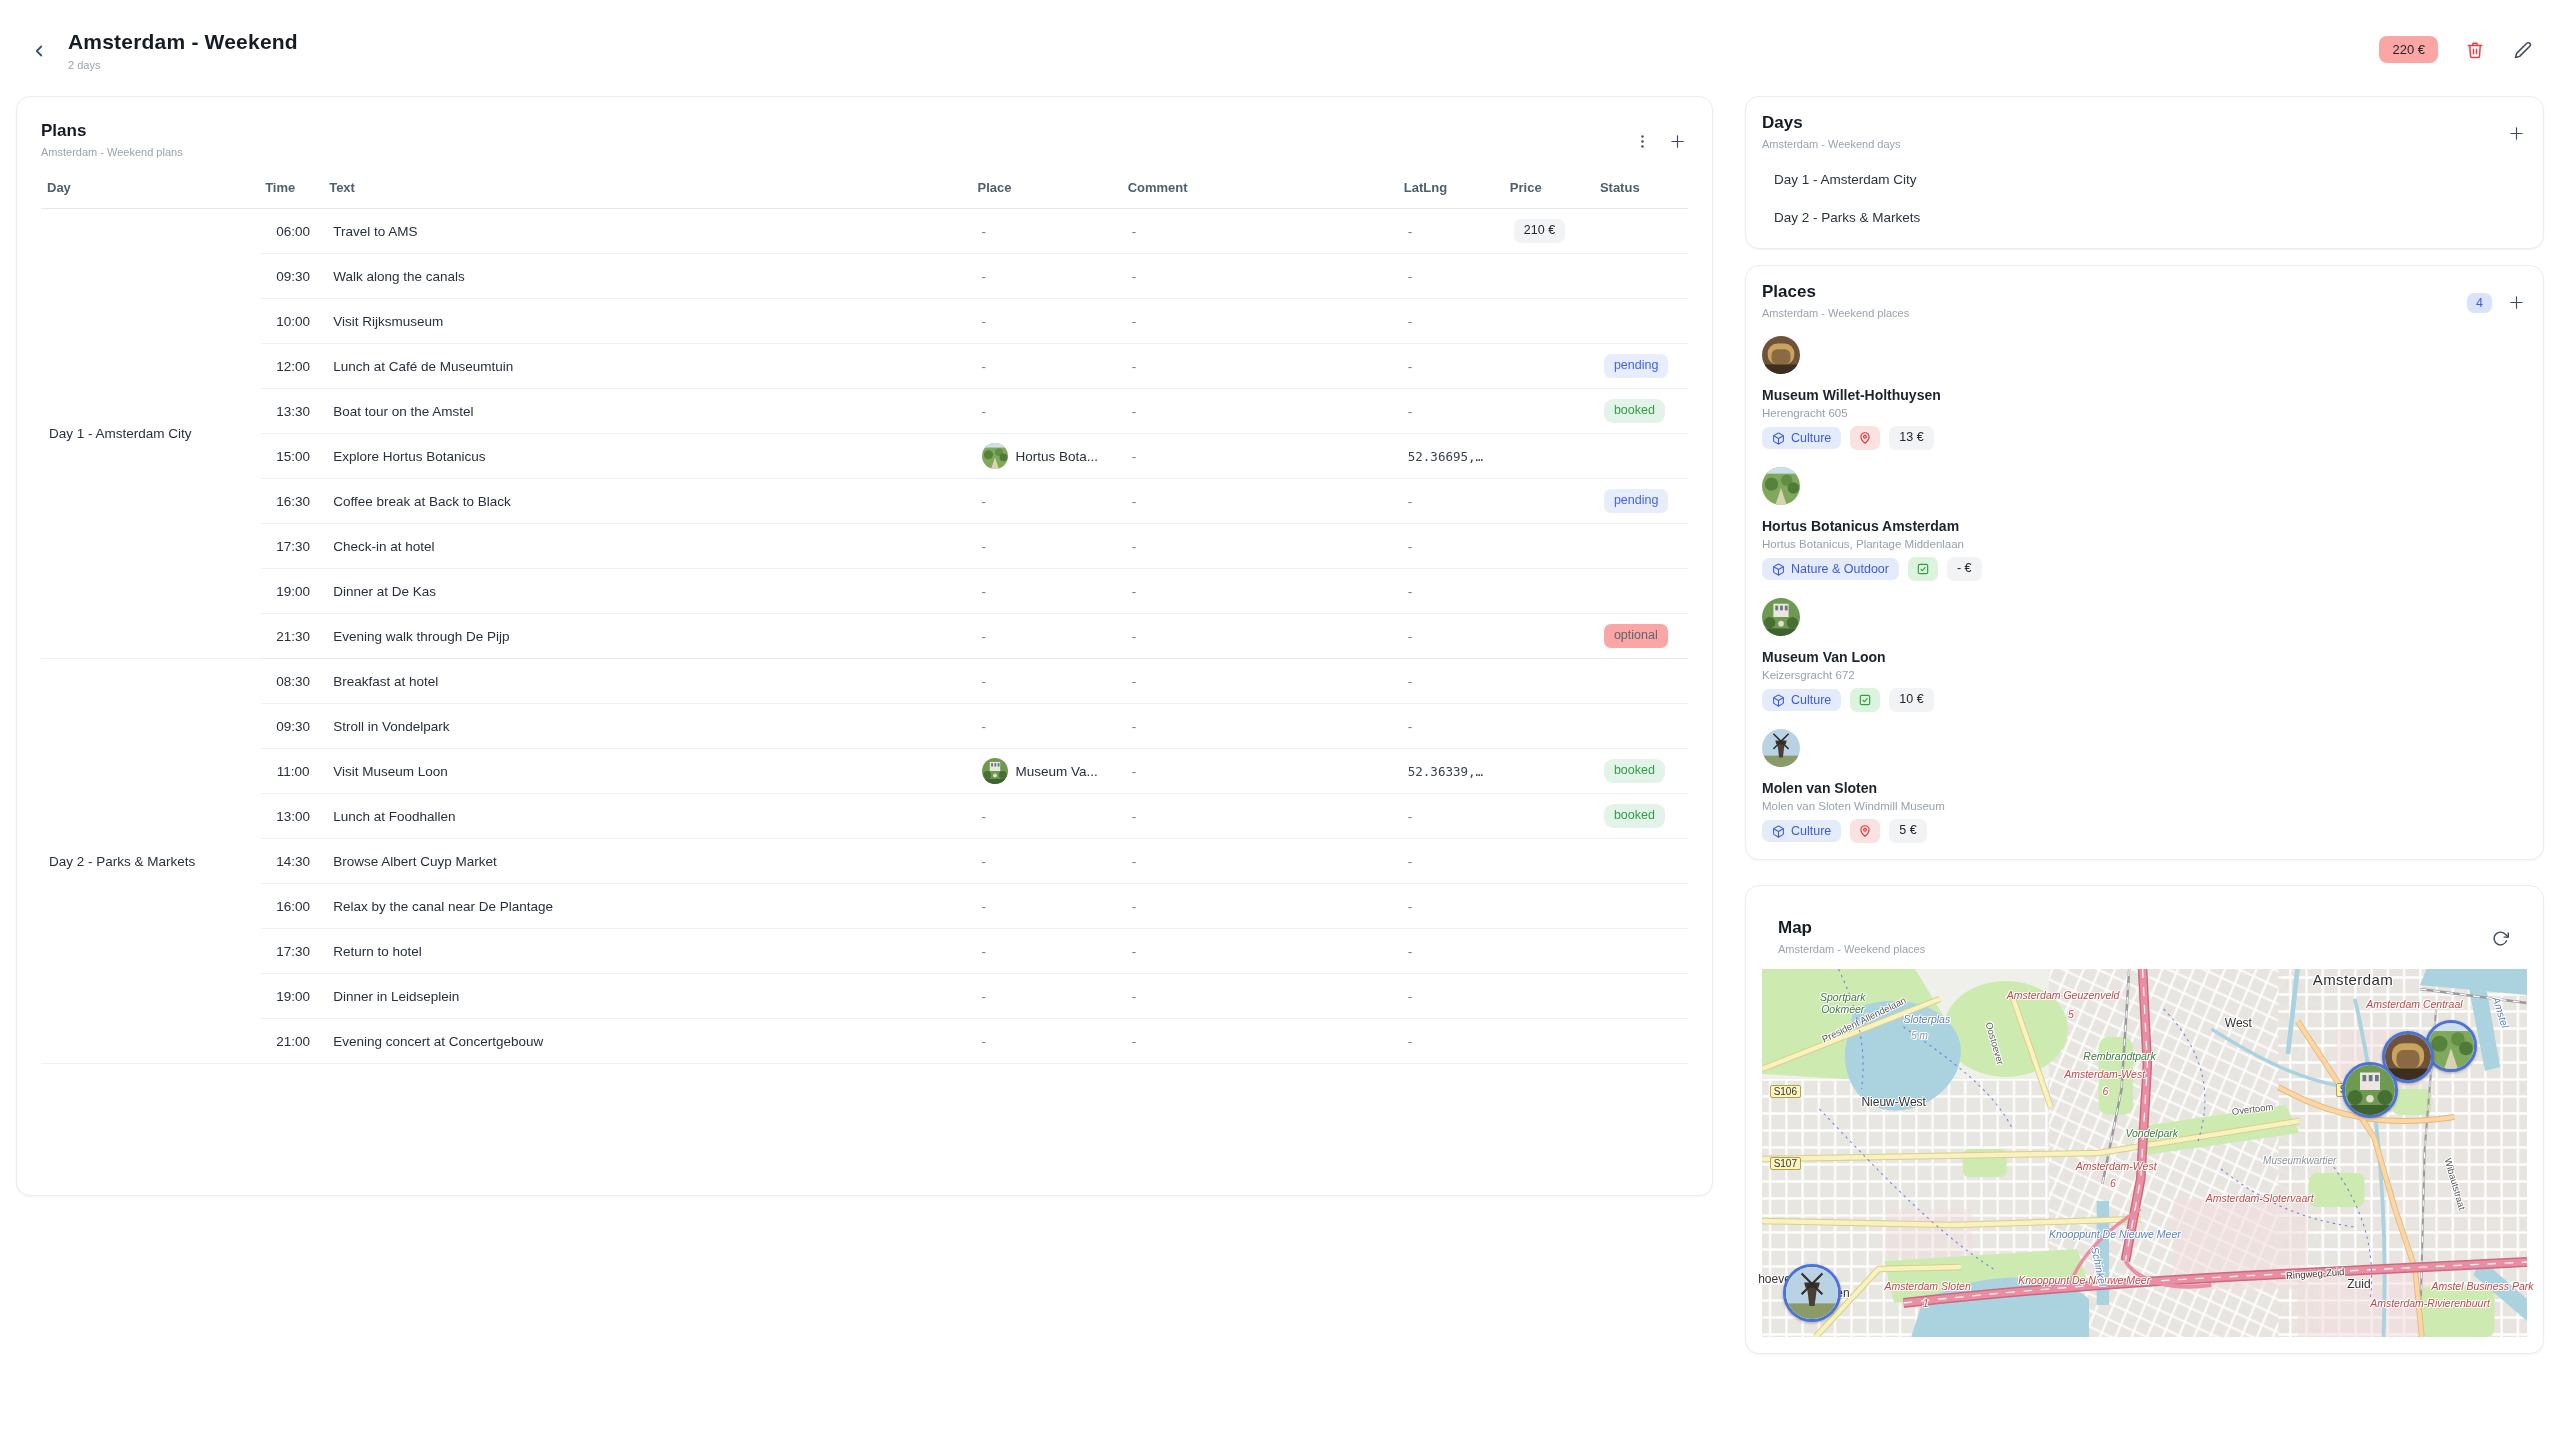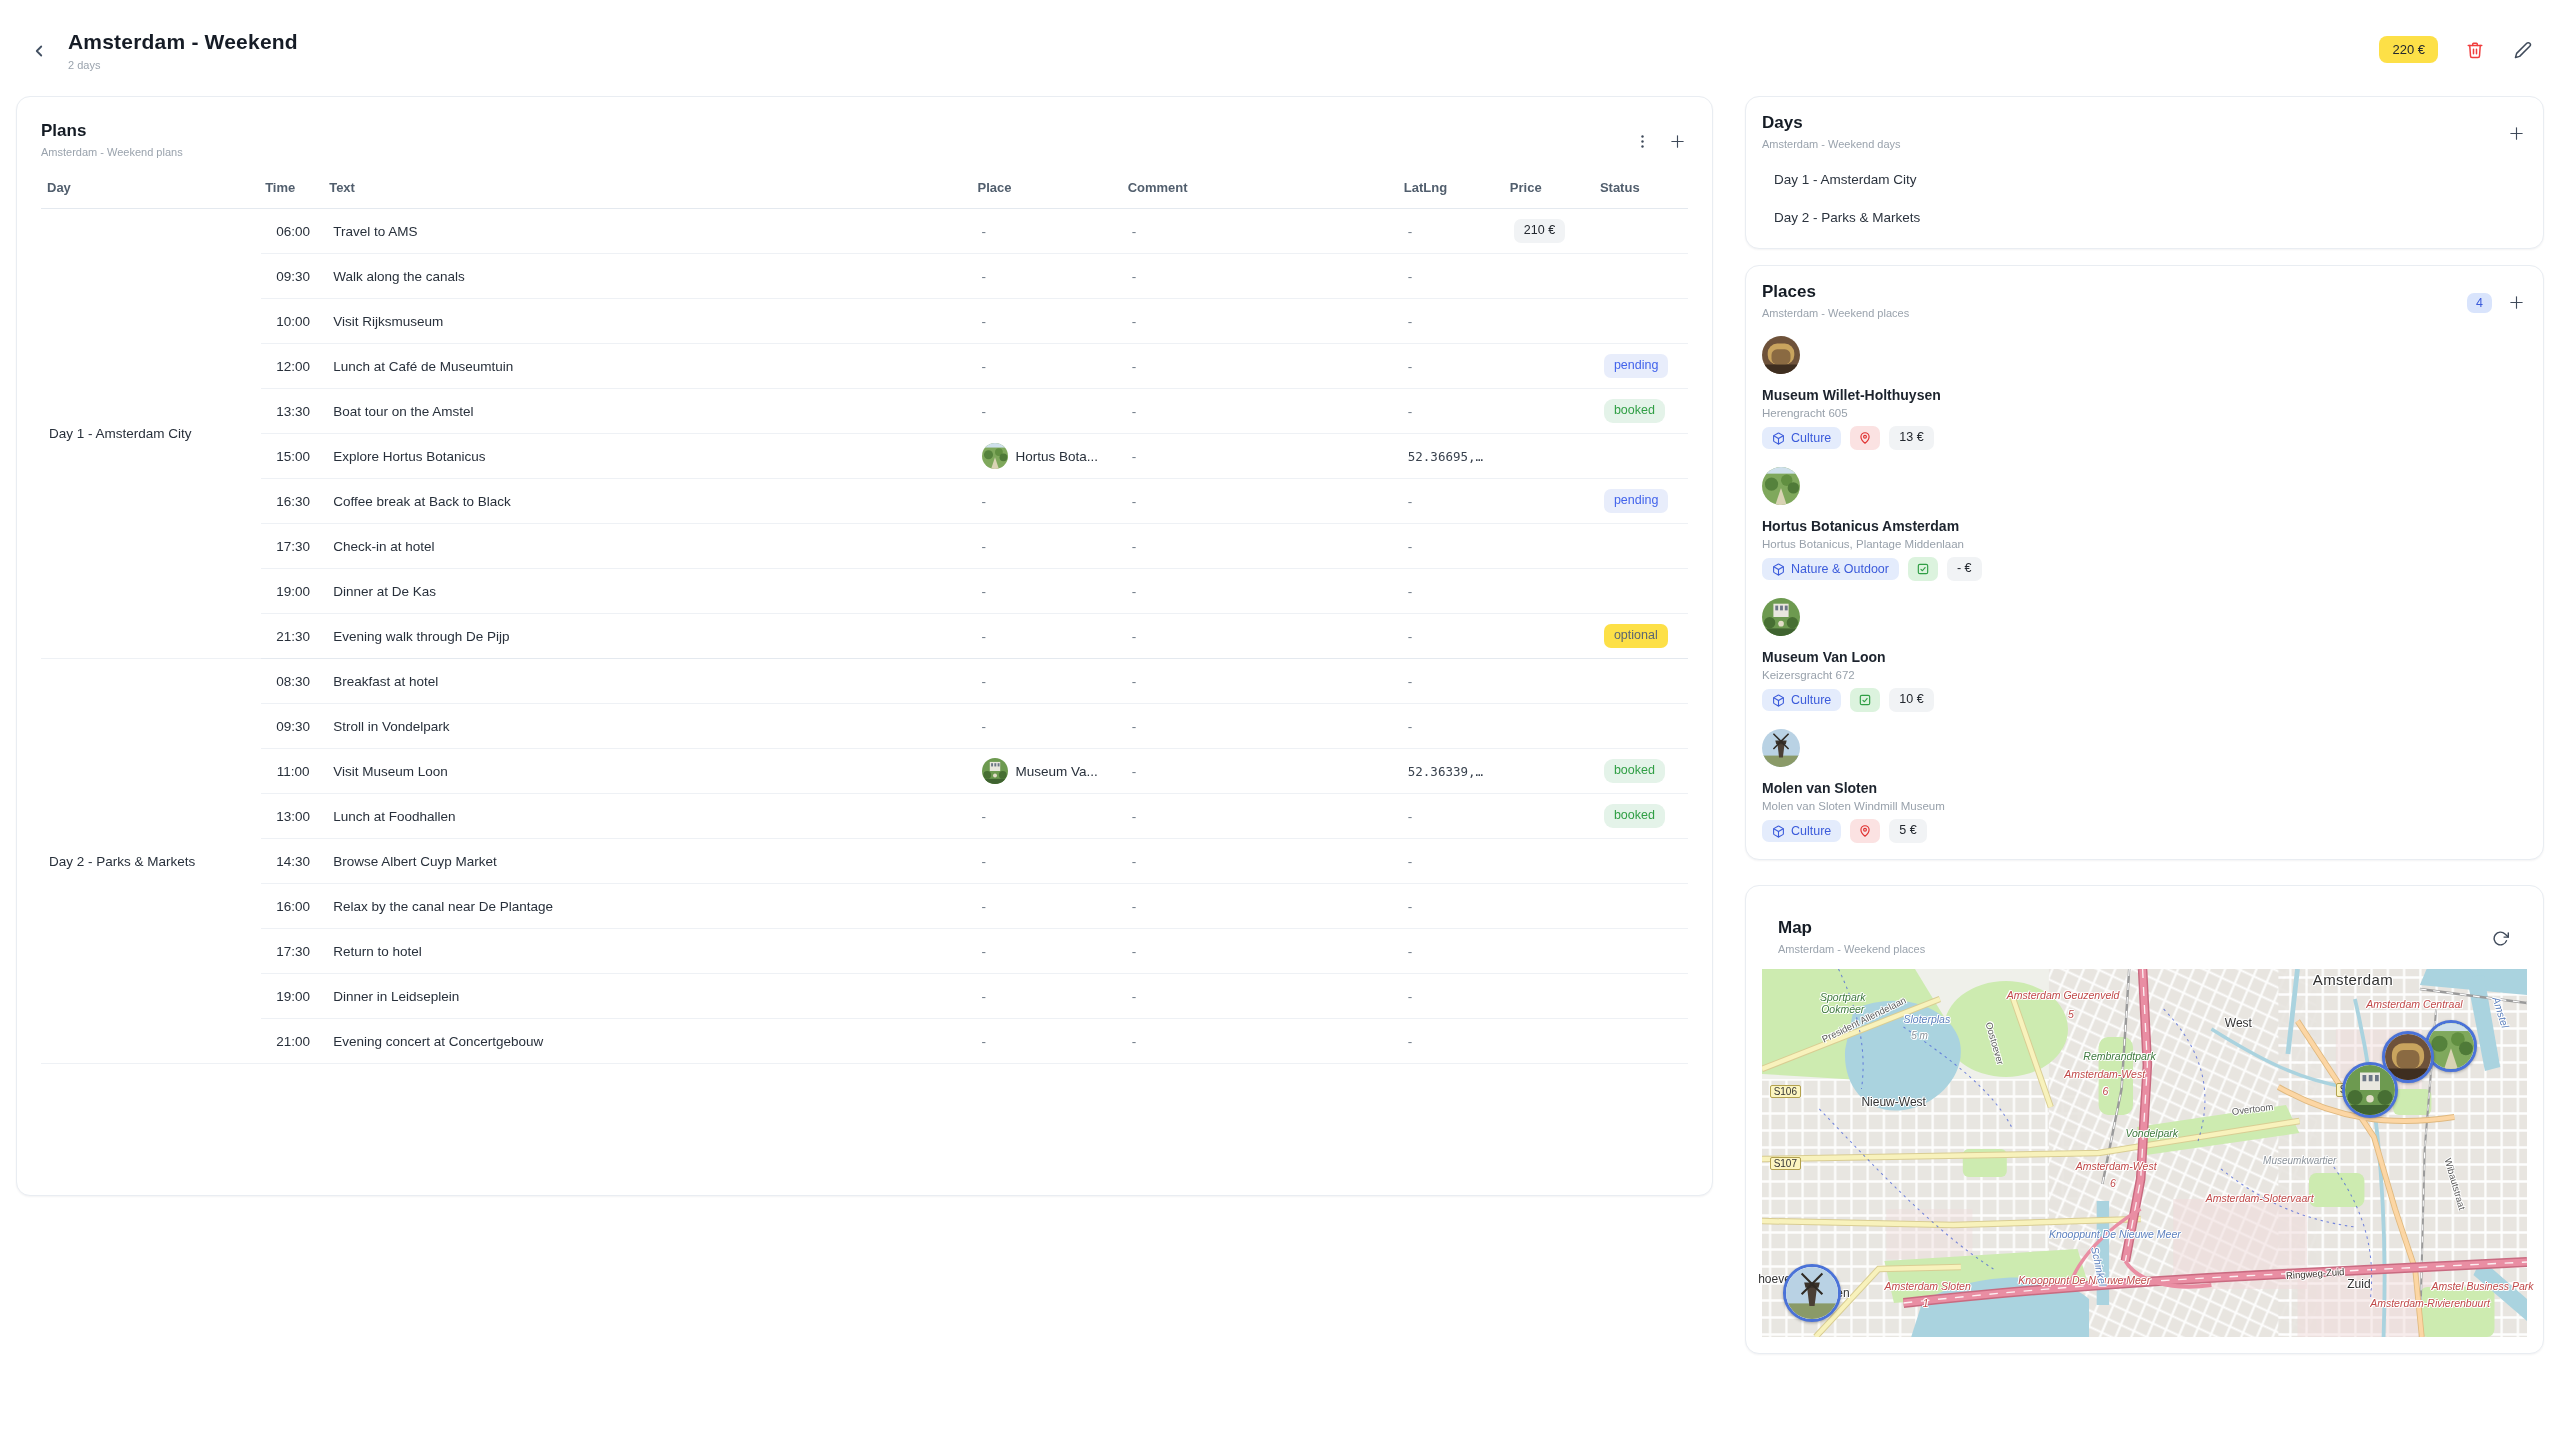--- a/index.html
+++ b/index.html
@@ -11,21 +11,21 @@
   }
 
   
   .topbar { display:flex; align-items:flex-start; padding:30px 16px 0 26px; height:96px; }
   .back-btn { background:none; border:none; cursor:pointer; padding:4px; margin-top:8px; color:#425062; }
   .back-btn svg { width:18px; height:18px; display:block; }
   .title-block { margin-left:16px; flex:1; }
   .title-block h1 { margin:0; font-size:21px; font-weight:600; color:#161c26; letter-spacing:.2px; }
   .page-sub { font-size:11px; color:#9aa3ad; margin-top:5px; }
   .topbar-actions { display:flex; align-items:center; gap:26px; padding-right:10px; margin-top:6px; }
-  .pill-gray { background:#fde047; color:#23282f; font-size:13px; padding:6px 13px; border-radius:8px; }
+  .pill-gray { background:#fca5a5; color:#23282f; font-size:13px; padding:6px 13px; border-radius:8px; }
   .icon-btn { background:none; border:none; cursor:pointer; padding:2px; color:#3f4a5a; }
   .icon-btn svg { width:18px; height:18px; display:block; }
   .icon-btn.danger { color:#f03e3e; }
 
   
   .layout { display:flex; gap:32px; padding:0 16px; align-items:flex-start; }
   .card { background:#fff; border:1px solid #e9edf2; border-radius:14px;
           box-shadow:0 1px 2px rgba(16,24,40,.05); }
   .plans-card { width:1697px; height:1100px; padding:24px; }
   .right-col { width:799px; display:flex; flex-direction:column; gap:16px; }
@@ -51,21 +51,21 @@
   td.time-cell { font-family:Liberation Sans, sans-serif; font-size:12.5px; color:#39424e;text-align:center; }
   td .dash { color:#6f7a87; }
   td .latlng { font-family:"DejaVu Sans Mono", monospace; font-size:12.5px; color:#39424e; }
   .place-cell-inner { display:flex; align-items:center; gap:8px; }
   .thumb { border-radius:50%; overflow:hidden; flex:none; }
   .thumb svg { width:100%; height:100%; display:block; }
   .badge { display:inline-block; font-size:12.5px; padding:4px 10px; border-radius:7px; line-height:1.25; }
   .badge.price { background:#f1f3f5; color:#23282f; }
   .badge.pending { background:#e8edfb; color:#4263eb; }
   .badge.booked { background:#e4f3e9; color:#2f9e44;border-radius:9px; }
-  .badge.optional { background:#fde047; color:#5b6672; }
+  .badge.optional { background:#fca5a5; color:#5b6672; }
 
   
   .days-card { padding:16px 16px 12px; }
   .days-list { margin-top:10px; }
   .day-item { height:38px; display:flex; align-items:center; padding:0 12px; font-size:13.5px;
               color:#2b333e; border-radius:8px; cursor:pointer; }
 
   
   .places-card { padding:16px; }
   .places-list { margin-top:14px; display:flex; flex-direction:column; gap:14px; }

